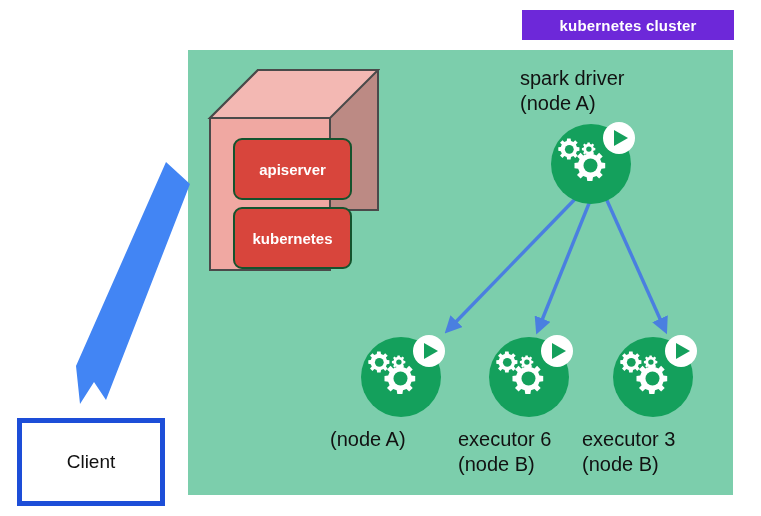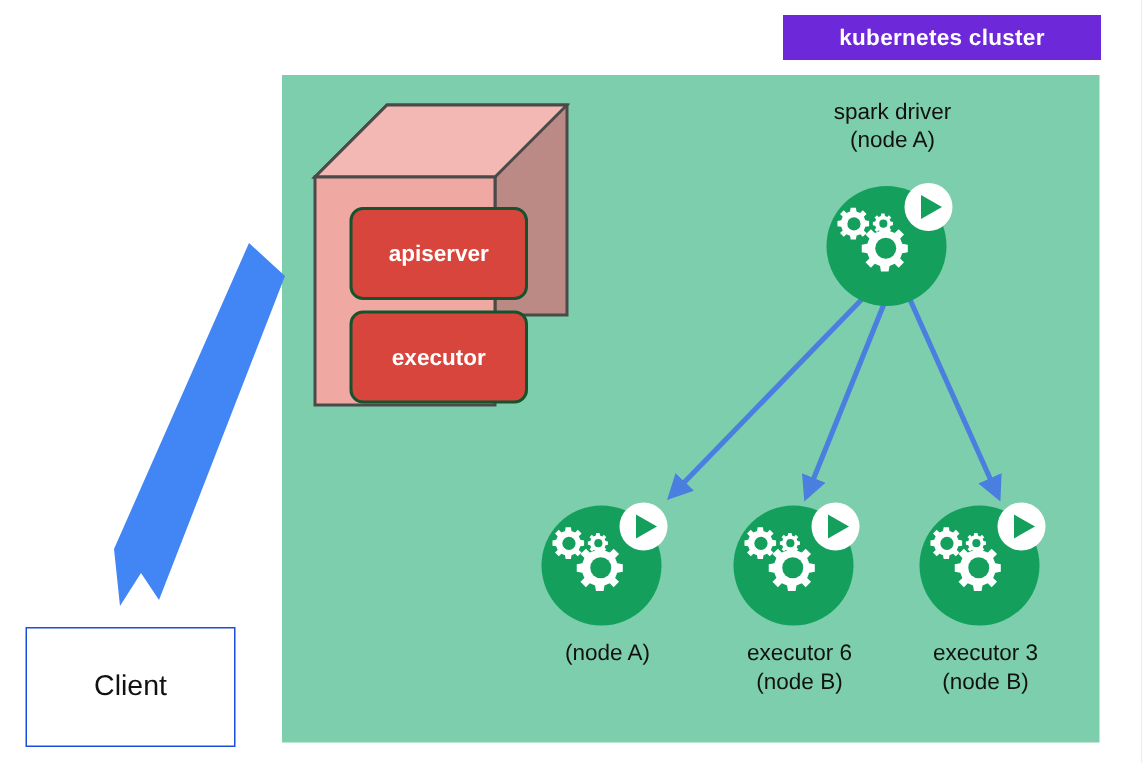--- a/index.html
+++ b/index.html
@@ -49,21 +49,21 @@
   }
 
   
   .client-box {
     position: absolute;
     left: 17px;
     top: 418px;
     width: 138px;
     height: 78px;
     background: #ffffff;
-    border: 1px solid #1d4ed8;
+    border: 5px solid #1d4ed8;
     display: flex;
     align-items: center;
     justify-content: center;
     font-size: 19px;
     color: #111111;
   }
 
   
   .submit-arrow {
     position: absolute;
@@ -115,22 +115,22 @@
     width: 90px;
     height: 90px;
   }
   .node-driver { left: 549px; top: 116px; }
   .node-exec1  { left: 359px; top: 329px; }
   .node-exec2  { left: 487px; top: 329px; }
   .node-exec3  { left: 611px; top: 329px; }
 
   .node-label {
     position: absolute;
-    text-align: center;
-    font-size: 15px;
+    text-align: left;
+    font-size: 20px;
     color: #111111;
     line-height: 1.25;
     white-space: nowrap;
   }
   .label-driver { left: 520px; top: 66px; width: 150px; }
   .label-exec1  { left: 330px; top: 427px; width: 150px; }
   .label-exec2  { left: 458px; top: 427px; width: 150px; }
   .label-exec3  { left: 582px; top: 427px; width: 150px; }
 
   
@@ -168,21 +168,21 @@
   <div class="cube">
     <svg width="180" height="220" viewBox="0 0 180 220" xmlns="http://www.w3.org/2000/svg">
       <polygon points="10,58 58,10 178,10 178,150 130,150 130,58" fill="#BC8A84" stroke="#4a4a4a" stroke-width="2"></polygon>
       <polygon points="10,58 58,10 178,10 130,58" fill="#F3B8B3" stroke="#4a4a4a" stroke-width="2"></polygon>
       <rect x="10" y="58" width="120" height="152" fill="#F0A8A2" stroke="#4a4a4a" stroke-width="2"></rect>
     </svg>
     <div class="cube-inner-box box-apiserver">
       <span>apiserver</span>
     </div>
     <div class="cube-inner-box box-scheduler">
-      <span>executor</span>
+      <span>kubernetes</span>
     </div>
   </div>
 
   <div class="node node-driver">
     <svg width="90" height="90" viewBox="0 0 90 90" xmlns="http://www.w3.org/2000/svg">
       <circle cx="42" cy="48" r="40" fill="#14A05C"></circle>
       <g fill="#ffffff">
         <path d="M44 38 l3.5 1.4 2.6-2.6 3.6 3.6 -2.6 2.6 1.4 3.5 3.7 0.6 0 5.1 -3.7 0.6 -1.4 3.5 2.6 2.6 -3.6 3.6 -2.6-2.6 -3.5 1.4 -0.6 3.7 -5.1 0 -0.6-3.7 -3.5-1.4 -2.6 2.6 -3.6-3.6 2.6-2.6 -1.4-3.5 -3.7-0.6 0-5.1 3.7-0.6 1.4-3.5 -2.6-2.6 3.6-3.6 2.6 2.6 3.5-1.4 0.6-3.7 5.1 0 z"></path>
         <circle cx="41.5" cy="49.5" r="7" fill="#14A05C"></circle>
         <path d="M22 25 l2.4 1 1.8-1.8 2.5 2.5 -1.8 1.8 1 2.4 2.5 0.4 0 3.5 -2.5 0.4 -1 2.4 1.8 1.8 -2.5 2.5 -1.8-1.8 -2.4 1 -0.4 2.5 -3.5 0 -0.4-2.5 -2.4-1 -1.8 1.8 -2.5-2.5 1.8-1.8 -1-2.4 -2.5-0.4 0-3.5 2.5-0.4 1-2.4 -1.8-1.8 2.5-2.5 1.8 1.8 2.4-1 0.4-2.5 3.5 0 z"></path>

